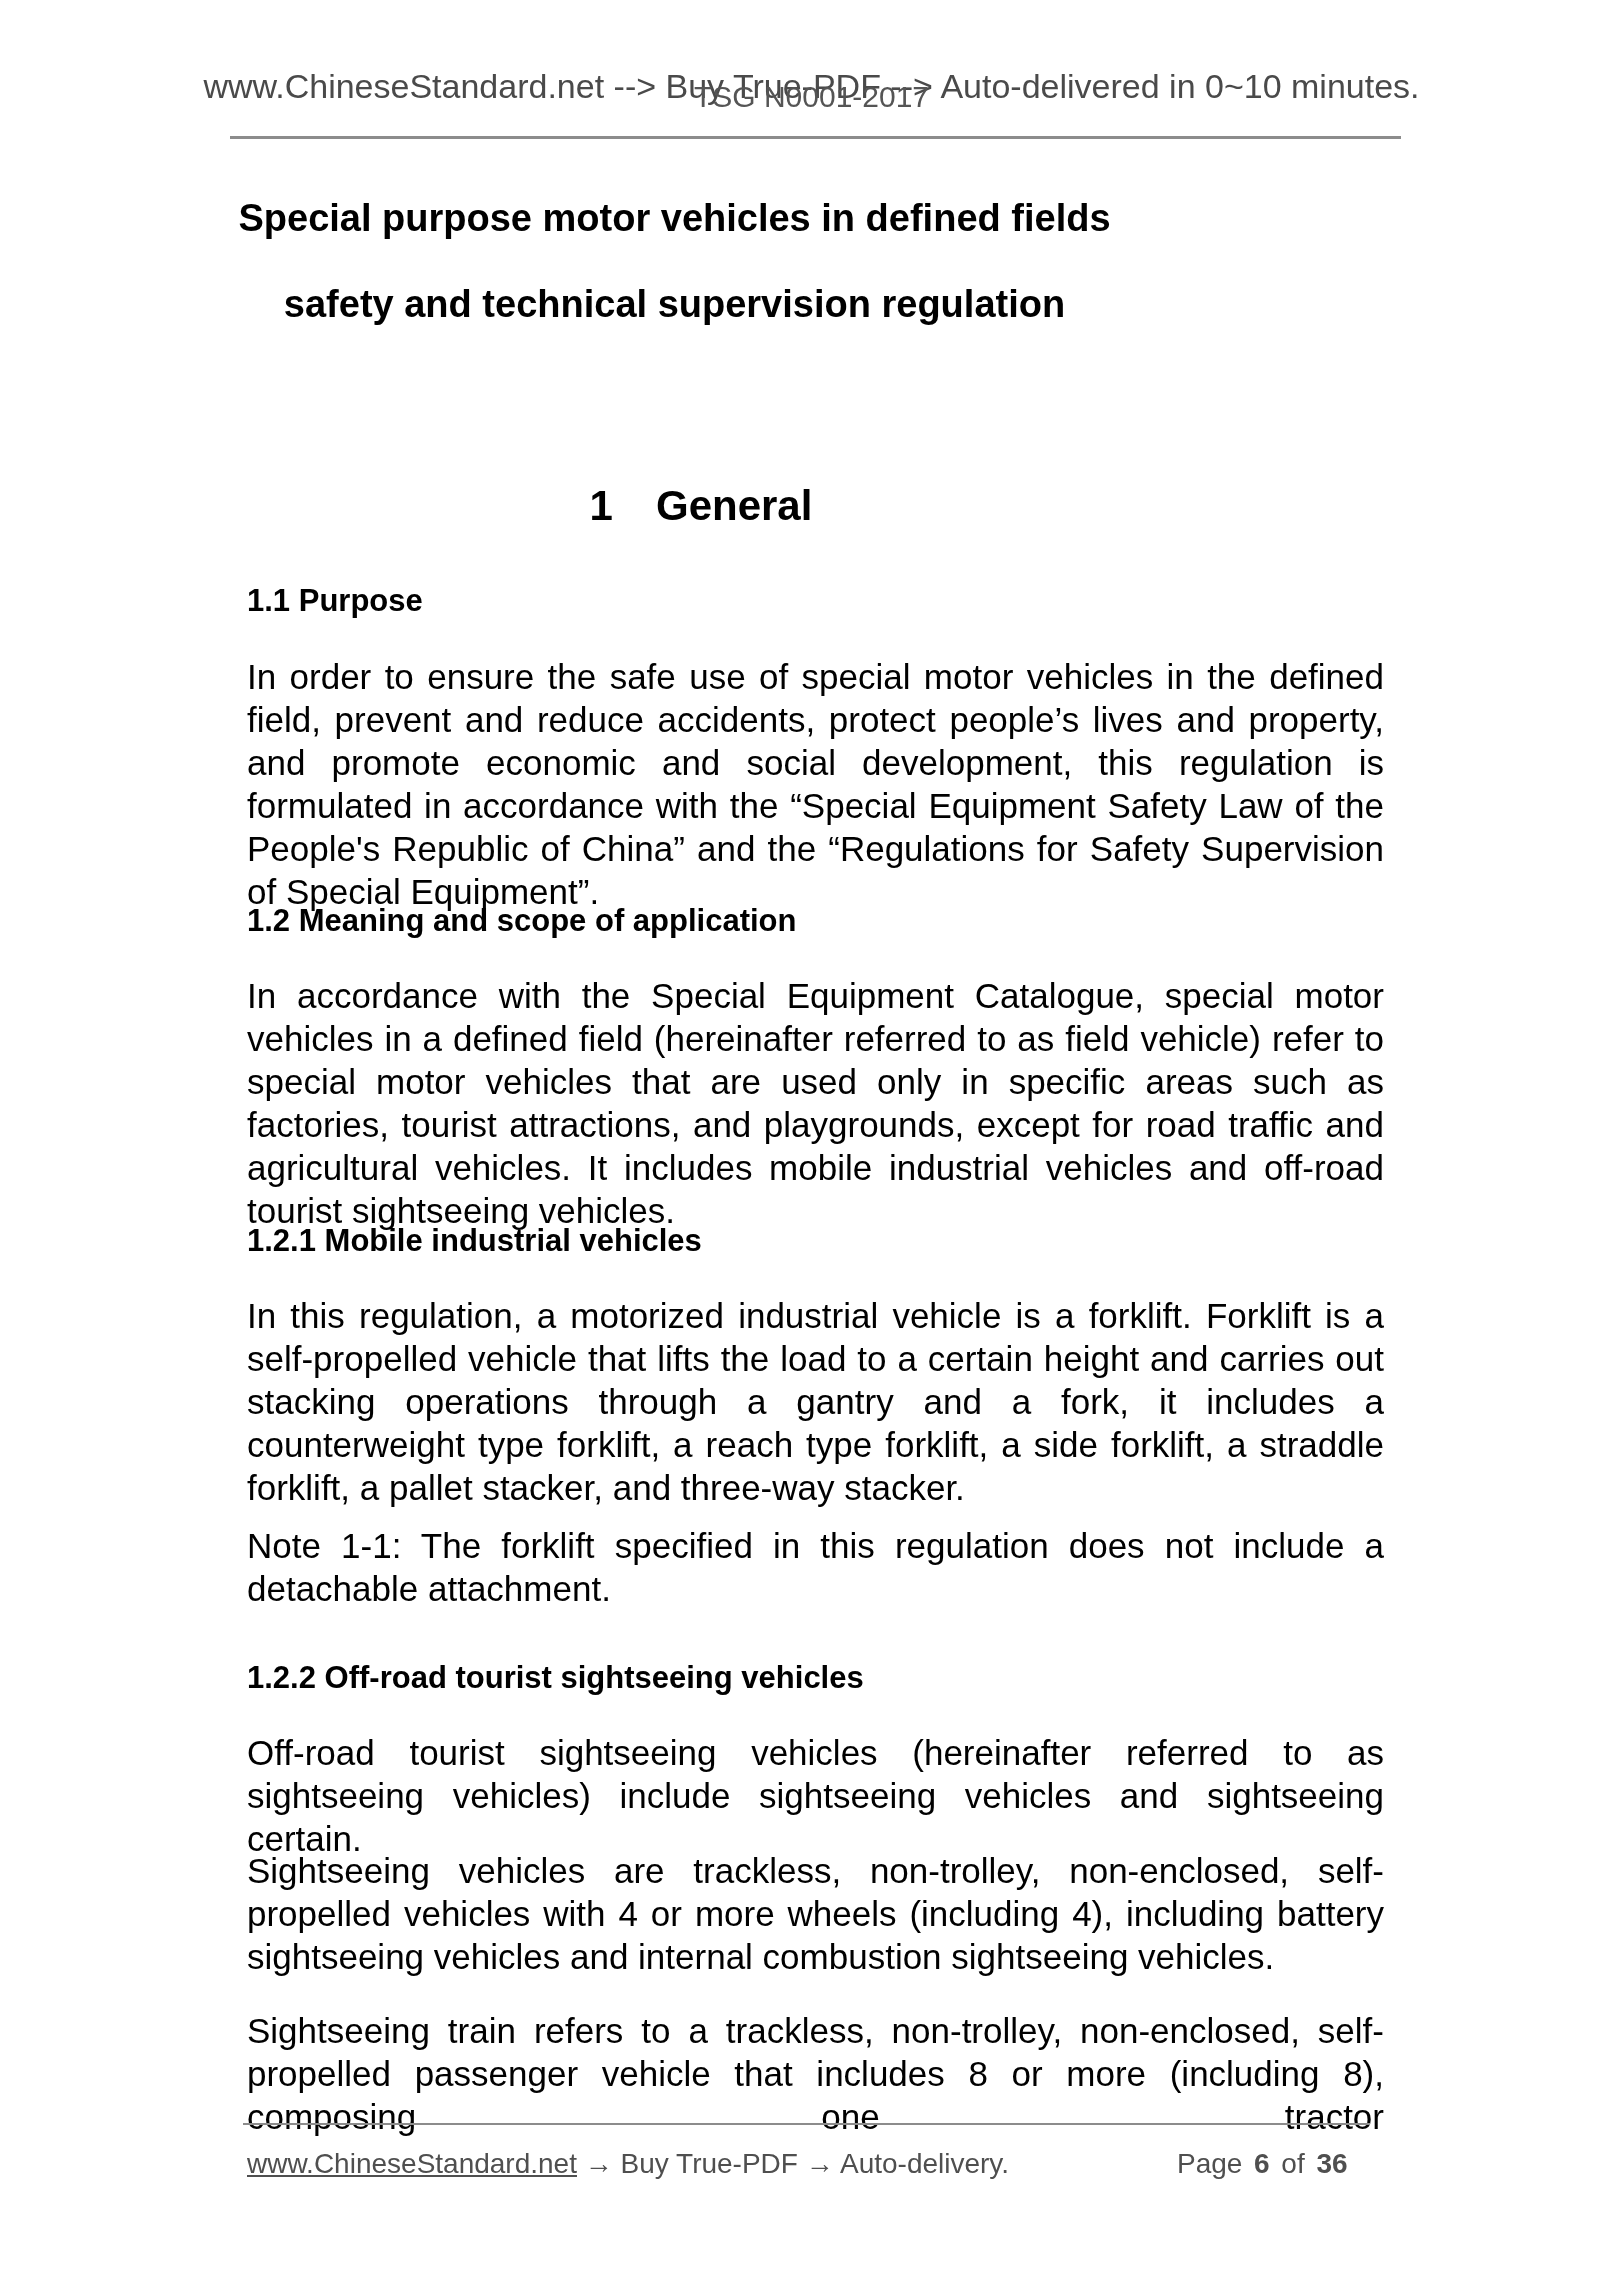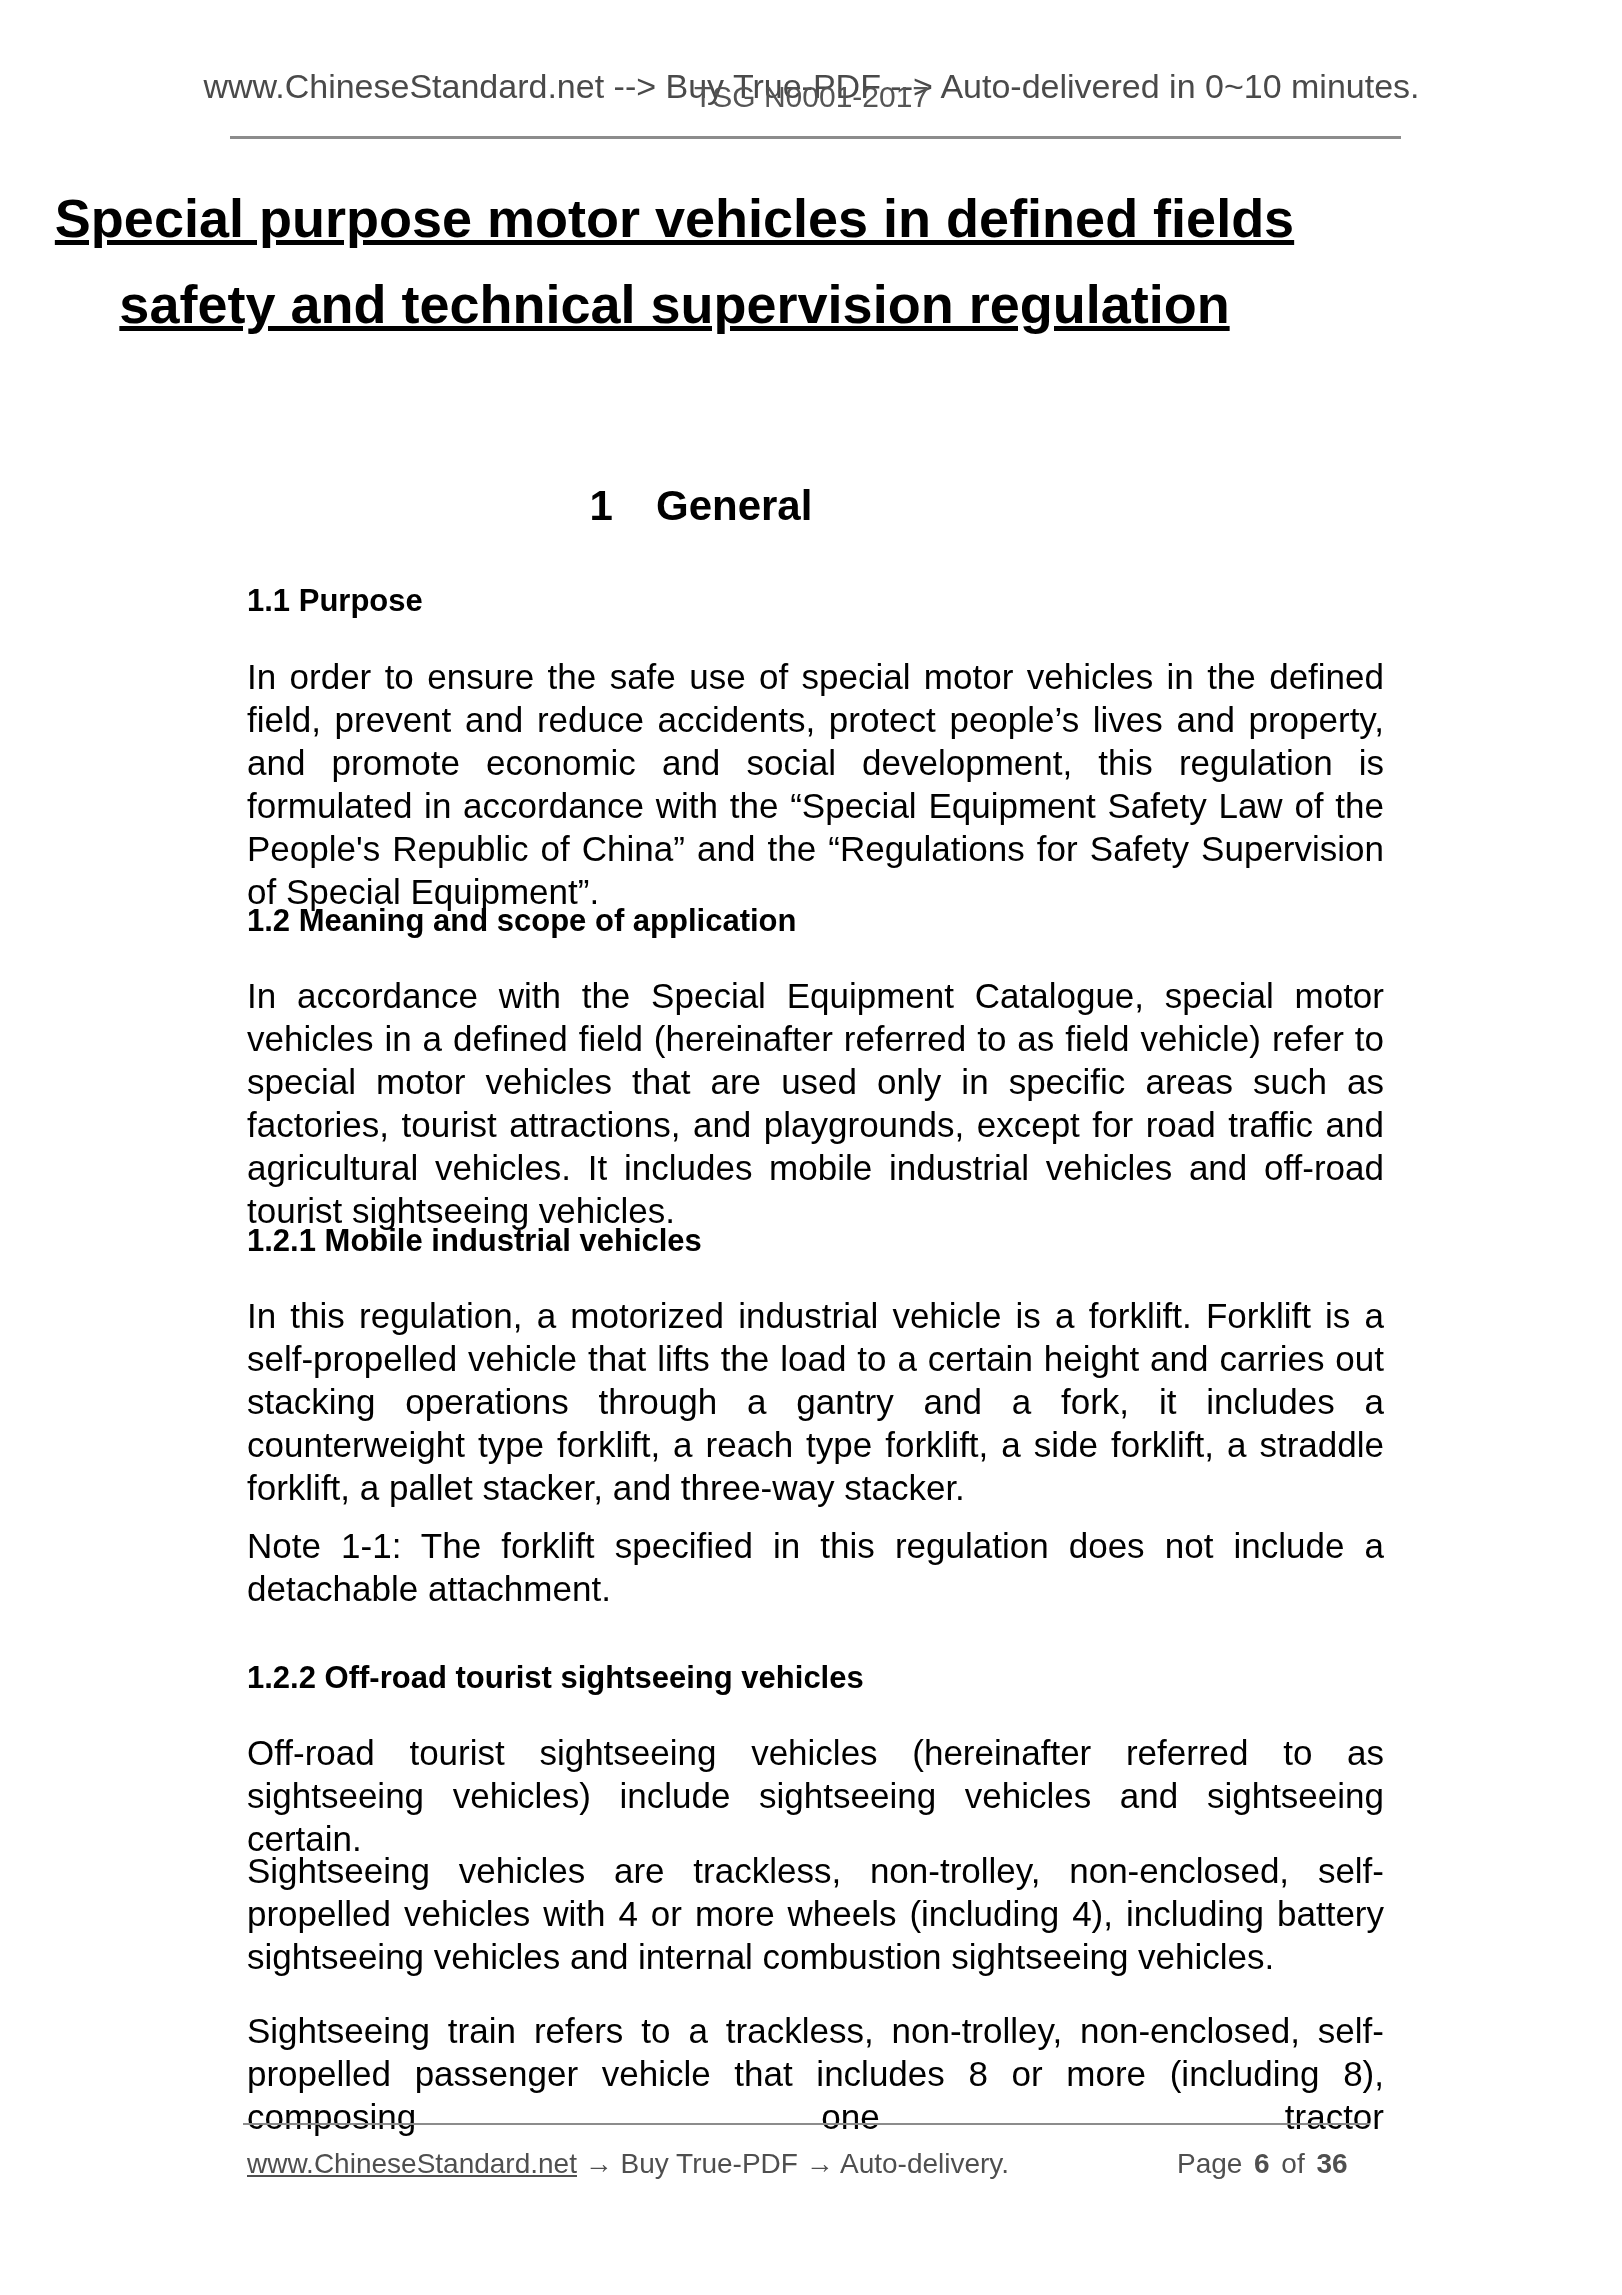--- a/index.html
+++ b/index.html
@@ -13,21 +13,21 @@
     font-size: 34px; color: #4a4a4a; line-height: 42px; white-space: nowrap;
   }
   .doc-code {
     left: 0; width: 1604px; top: 78px; text-align: center;
     font-size: 30px; color: #555; line-height: 37px; white-space: nowrap;
     padding-left: 19px; box-sizing: border-box;
   }
   .header-rule { left: 230px; top: 136px; width: 1171px; height: 2.5px; background: #8c8c8c; }
   .title {
     left: 0; width: 1349px; text-align: center; font-weight: bold;
-    font-size: 54px; line-height: 50px; white-space: nowrap; text-decoration: underline;
+    font-size: 38px; line-height: 50px; white-space: nowrap;
   }
   .chapter {
     left: 0; width: 1402px; text-align: center; font-weight: bold;
     font-size: 42px; line-height: 50px; top: 481px; white-space: nowrap;
   }
   .chapter .num { margin-right: 43px; }
   .content { left: 247px; width: 1137px; top: 0; }
   .h2 {
     position: absolute; left: 0; font-weight: bold; font-size: 31px; line-height: 43px; white-space: nowrap;
   }

